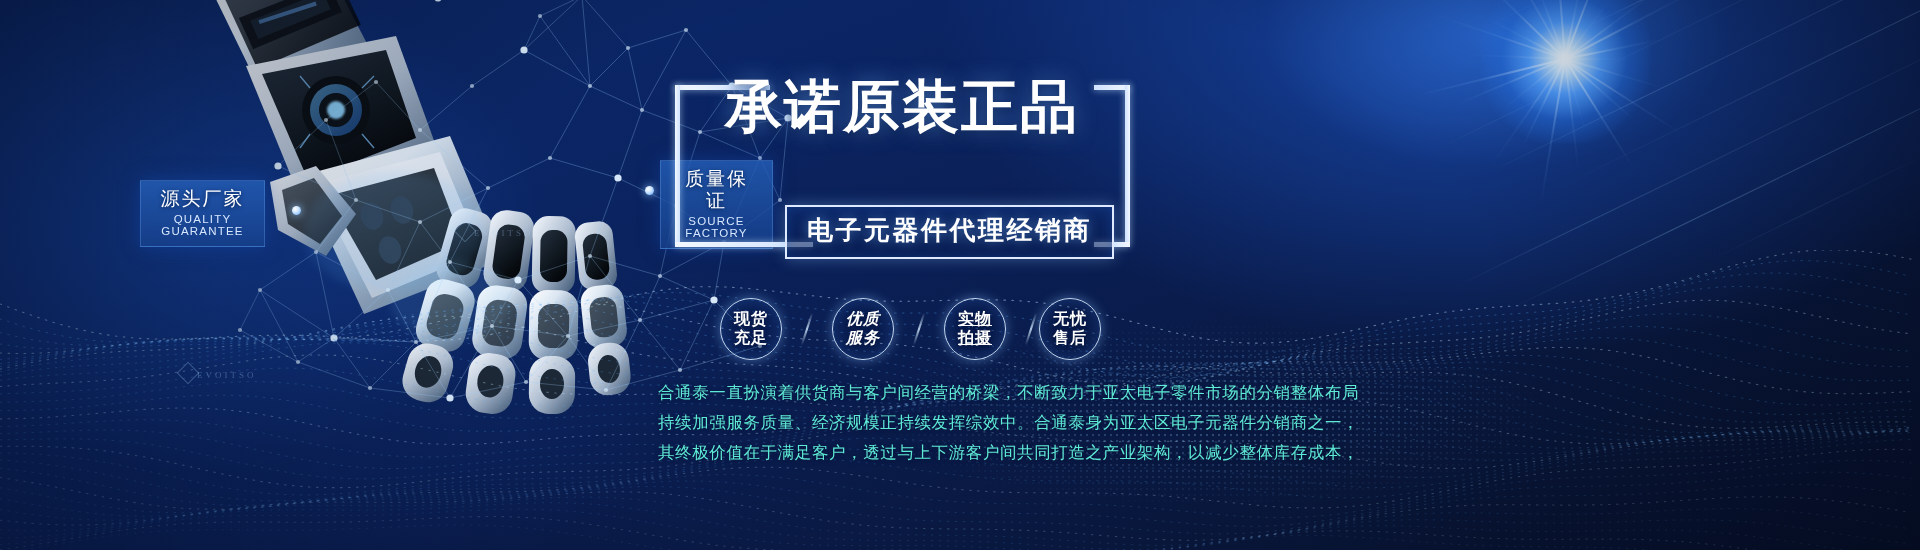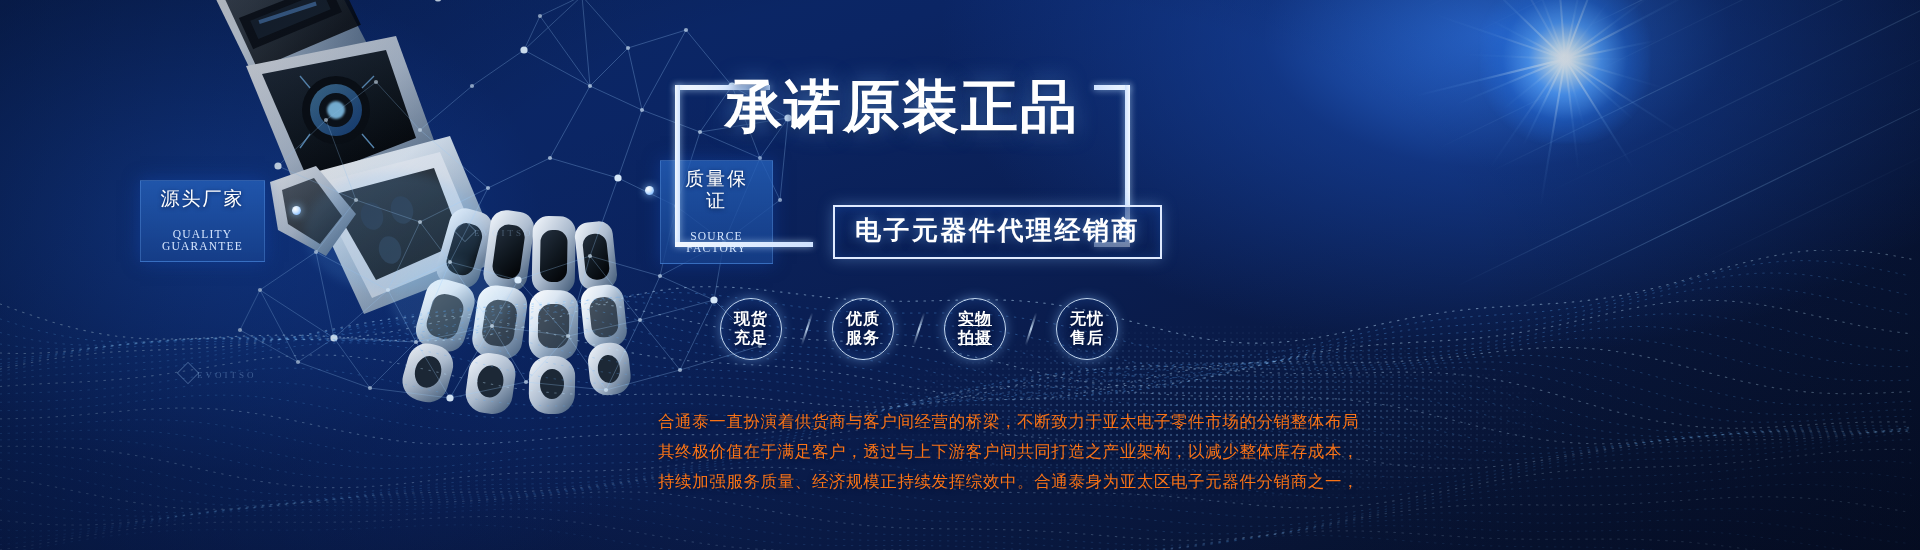--- a/index.html
+++ b/index.html
@@ -82,23 +82,23 @@
     text-align:center;
     color:#eaf3ff;
     box-shadow:0 0 16px rgba(20,70,170,0.5);
   }
   .tag .cn{
     font-size:19px; letter-spacing:2px; line-height:1.15;
     color:#ffffff; font-weight:400;
     text-shadow:0 1px 4px rgba(0,20,60,.8);
   }
   .tag .en{
-    margin-top:18px;
+    margin-top:3px;
     font-size:11.5px; letter-spacing:1.2px; color:#d7e7ff;
-    font-family:Liberation Serif, serif;
+    font-family:Liberation Sans, sans-serif;
   }
   #tag-quality{ left:140px; top:180px; width:125px;}
   #tag-factory{ left:660px; top:160px; width:113px;}
 
   .node{
     position:absolute; width:9px; height:9px; border-radius:50%;
     background:radial-gradient(circle at 35% 32%, #ffffff 0%, #cfe6ff 40%, #5aa4ff 100%);
     box-shadow:0 0 9px rgba(150,205,255,.95);
   }
 
@@ -134,21 +134,20 @@
     letter-spacing:7.5px; white-space:nowrap;
     text-shadow:0 0 12px rgba(120,185,255,.6);
   }
 
   .pillbox{
     position:absolute; left:145px; top:205px;
     border:2px solid #dfeaff;
     padding:6px 20px 9px 20px;
     background:linear-gradient(180deg, rgba(14,44,112,.55), rgba(9,28,78,.55));
     box-shadow:0 0 14px rgba(140,195,255,.35), inset 0 0 12px rgba(30,90,190,.35);
-    margin-left:48px;
   }
   .pillbox span{
     font-size:26px; font-weight:700; color:#ffffff; letter-spacing:2.5px;
     text-shadow:0 0 12px rgba(120,185,255,.55);
   }
 
   
   .badges{ position:absolute; left:80px; top:298px; width:420px; height:80px;}
   .badge{
     position:absolute; top:0; width:62px; height:62px; border-radius:50%;
@@ -159,24 +158,23 @@
   }
   .badge b{ font-size:16px; font-weight:700; line-height:1.18; letter-spacing:1px; text-shadow:0 1px 4px rgba(0,15,50,.8);}
   .sep{
     position:absolute; top:14px; width:2px; height:34px;
     background:linear-gradient(180deg, rgba(200,228,255,0), rgba(210,234,255,.85), rgba(200,228,255,0));
     transform:rotate(18deg);
   }
 
   .para{
     position:absolute; left:18px; top:378px; width:680px;
-    font-size:16.5px; line-height:30px; color:#f97316;
+    font-size:16.5px; line-height:30px; color:#5eead4;
     letter-spacing:.6px;
     text-shadow:0 1px 5px rgba(0,15,50,.85);
-    margin-top:29px;
   }
   .para div{white-space:nowrap;}
 
   
   .wm{
     position:absolute; color:rgba(175,215,255,.30);
     font-size:9px; letter-spacing:3px;
     font-family:Liberation Serif, serif;
   }
   .wm::before{
@@ -633,35 +631,35 @@
     <div class="pillbox">
       <span>电子元器件代理经销商</span>
     </div>
 
     <div class="badges" id="badgerow">
         <div class="badge" style="left: 0px;">
           <b>现货</b>
           <b>充足</b>
         </div>
         <div class="sep" style="left: 86px;"></div>
-        <div class="badge" style="left: 112px;">
+        <div class="badge" style="left: 112px; font-style: italic;">
           <b>优质</b>
           <b>服务</b>
         </div>
         <div class="sep" style="left: 198px;"></div>
         <div class="badge" style="left: 224px; text-decoration: underline;">
           <b>实物</b>
           <b>拍摄</b>
         </div>
         <div class="sep" style="left: 310px;"></div>
-        <div class="badge" style="left: 336px; justify-content: center;">
+        <div class="badge" style="left: 319px; justify-content: center;">
           <b>无忧</b>
           <b>售后</b>
         </div>
       </div>
 
     <div class="para">
       <div>合通泰一直扮演着供货商与客户间经营的桥梁，不断致力于亚太电子零件市场的分销整体布局</div>
+      <div>持续加强服务质量、经济规模正持续发挥综效中。合通泰身为亚太区电子元器件分销商之一，</div>
       <div>其终极价值在于满足客户，透过与上下游客户间共同打造之产业架构，以减少整体库存成本，</div>
-      <div>持续加强服务质量、经济规模正持续发挥综效中。合通泰身为亚太区电子元器件分销商之一，</div>
     </div>
   </div>
 </div>
 
 </body></html>

